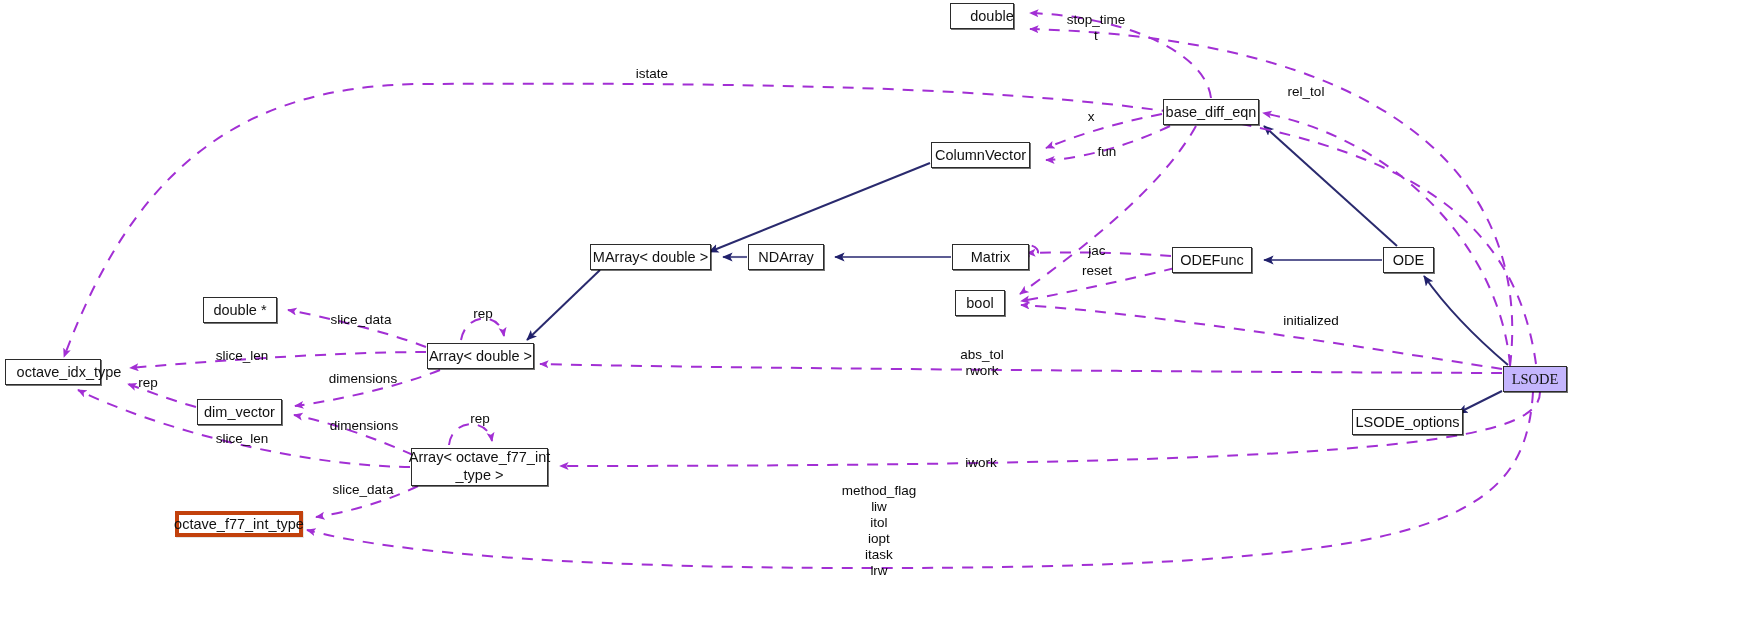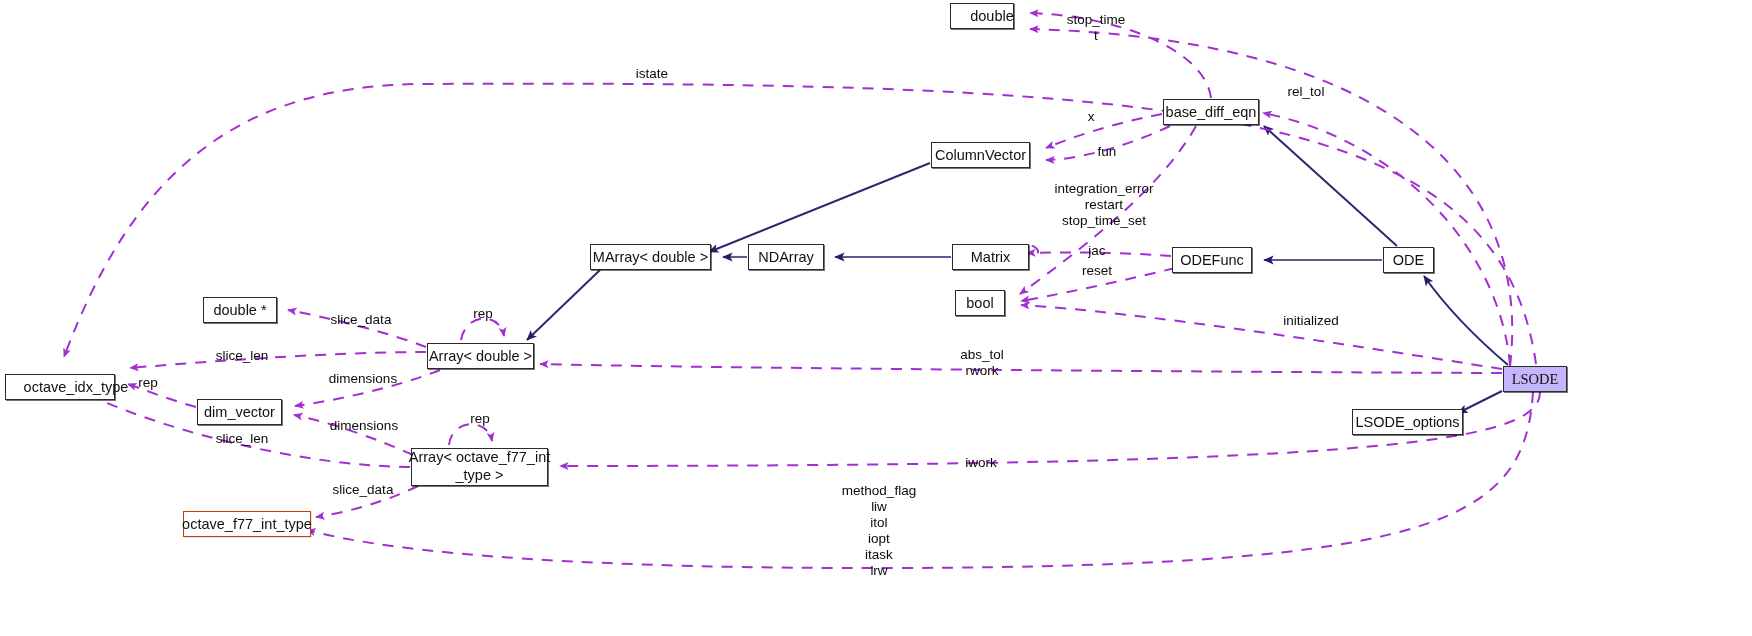--- a/index.html
+++ b/index.html
@@ -33,23 +33,22 @@
     line-height: 1.12;
     text-align: center;
     display: flex;
     align-items: center;
     justify-content: center;
     white-space: pre;
     z-index: 5;
     box-shadow: 1px 1px 0 rgba(0,0,0,0.55);
   }
   .node.light {
-    border: 1px solid #c2410c;
+    border: 4px solid #c2410c;
     box-shadow: 1px 1px 0 rgba(0,0,0,0.10);
-    margin-left: 8px;
   }
   .node.highlight {
     background: #c4b5fd;
     border: 1px solid #2b2b2b;
     font-family: Liberation Serif, serif;
   }
   .node.two-line {
     line-height: 1.22;
   }
   .edge-label {
@@ -165,21 +164,21 @@
   <div class="node" style="left:1172px; top:247px; width:80px; height:26px;">ODEFunc</div>
 
   <div class="node" style="left:1383px; top:247px; width:51px; height:26px;">ODE</div>
 
   <div class="node" style="left:955px; top:290px; width:50px; height:26px;">bool</div>
 
   <div class="node" style="left:203px; top:297px; width:74px; height:26px;">double *</div>
 
   <div class="node" style="left:427px; top:343px; width:107px; height:26px;">Array&lt; double &gt;</div>
 
-  <div class="node" style="left:5px; top:374px; width:110px; height:26px;padding-left:32px;">octave_idx_type</div>
+  <div class="node" style="left:5px; top:359px; width:96px; height:26px;padding-left:32px;">octave_idx_type</div>
 
   <div class="node highlight" style="left:1503px; top:366px; width:64px; height:26px;">LSODE</div>
 
   <div class="node" style="left:197px; top:399px; width:85px; height:26px;">dim_vector</div>
 
   <div class="node" style="left:1352px; top:409px; width:111px; height:26px;">LSODE_options</div>
 
   <div class="node two-line" style="left:411px; top:448px; width:137px; height:38px;">Array&lt; octave_f77_int
 _type &gt;</div>
 
@@ -189,23 +188,20 @@
 t</div>
 
   <div class="edge-label" style="left:1283px; top:84px; width:46px;">rel_tol</div>
 
   <div class="edge-label" style="left:631px; top:66px; width:42px;">istate</div>
 
   <div class="edge-label" style="left:1085px; top:109px; width:12px;">x</div>
 
   <div class="edge-label" style="left:1083px; top:144px; width:26px;margin-left:11px;">fun</div>
 
-  <div class="edge-label" style="left:1049px; top:181px; width:110px;">integration_error
-restart
-stop_time_set</div>
 
   <div class="edge-label" style="left:1085px; top:243px; width:24px;">jac</div>
 
   <div class="edge-label" style="left:1077px; top:263px; width:40px;">reset</div>
 
   <div class="edge-label" style="left:326px; top:312px; width:70px;">slice_data</div>
 
   <div class="edge-label" style="left:470px; top:306px; width:26px;">rep</div>
 
   <div class="edge-label" style="left:211px; top:348px; width:62px;">slice_len</div>

